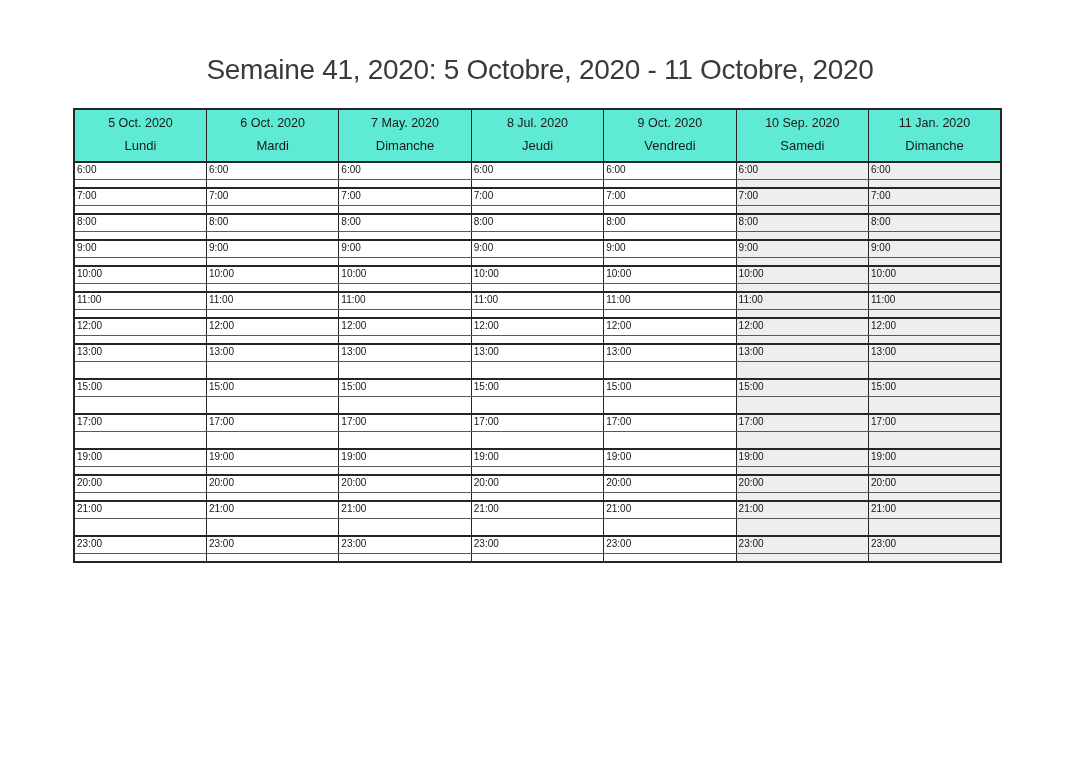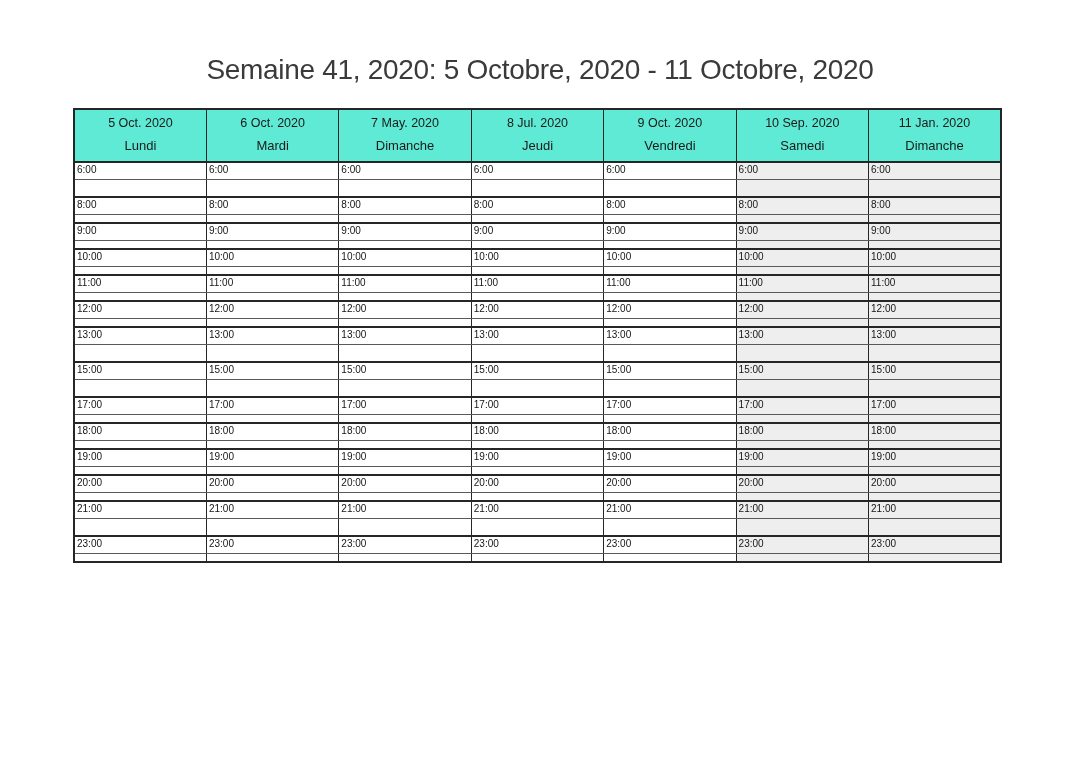--- a/index.html
+++ b/index.html
@@ -125,20 +125,29 @@
         </tr>
         <tr class="hour-empty">
           <td></td>
           <td></td>
           <td></td>
           <td></td>
           <td></td>
           <td class="weekend"></td>
           <td class="weekend"></td>
         </tr>
+        <tr class="hour-label">
+          <td><span>7:00</span></td>
+          <td><span>7:00</span></td>
+          <td><span>7:00</span></td>
+          <td><span>7:00</span></td>
+          <td><span>7:00</span></td>
+          <td class="weekend"><span>7:00</span></td>
+          <td class="weekend"><span>7:00</span></td>
+        </tr>
         <tr class="hour-empty">
           <td></td>
           <td></td>
           <td></td>
           <td></td>
           <td></td>
           <td class="weekend"></td>
           <td class="weekend"></td>
         </tr>
         <tr class="hour-label">
@@ -296,29 +305,20 @@
         </tr>
         <tr class="hour-empty">
           <td></td>
           <td></td>
           <td></td>
           <td></td>
           <td></td>
           <td class="weekend"></td>
           <td class="weekend"></td>
         </tr>
-        <tr class="hour-label">
-          <td><span>18:00</span></td>
-          <td><span>18:00</span></td>
-          <td><span>18:00</span></td>
-          <td><span>18:00</span></td>
-          <td><span>18:00</span></td>
-          <td class="weekend"><span>18:00</span></td>
-          <td class="weekend"><span>18:00</span></td>
-        </tr>
         <tr class="hour-empty">
           <td></td>
           <td></td>
           <td></td>
           <td></td>
           <td></td>
           <td class="weekend"></td>
           <td class="weekend"></td>
         </tr>
         <tr class="hour-label">

